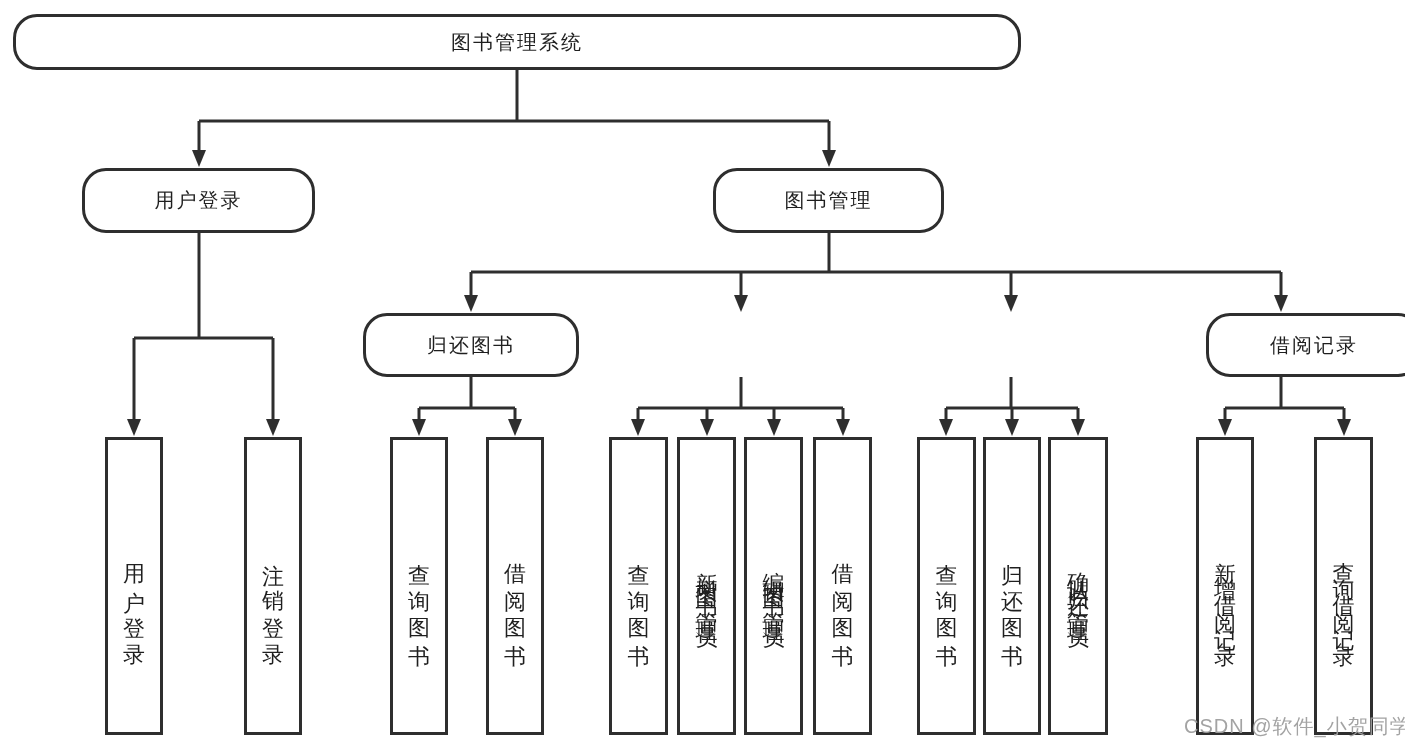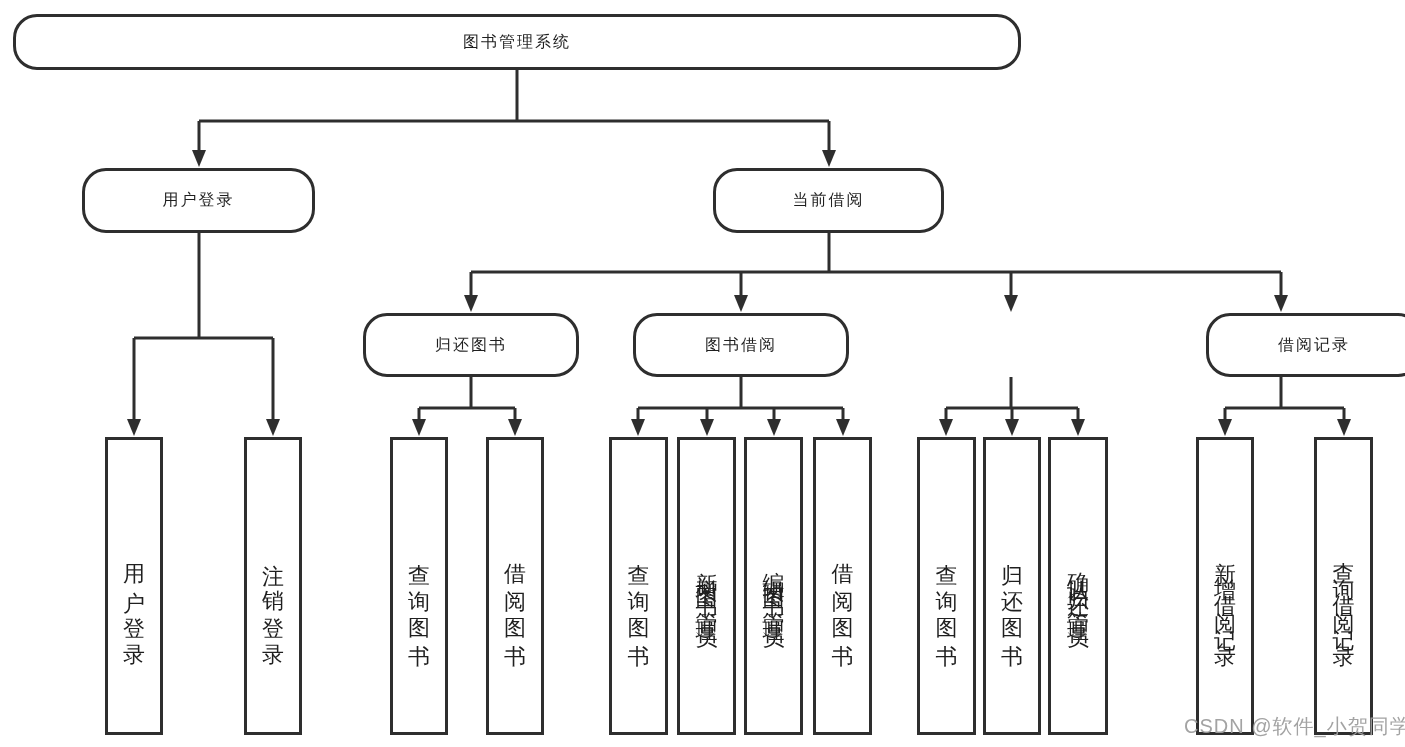--- a/index.html
+++ b/index.html
@@ -26,21 +26,21 @@
   .box {
     position: absolute;
     box-sizing: border-box;
     border: 3px solid #2e2e2e;
     background: #ffffff;
     display: flex;
     align-items: center;
     justify-content: center;
   }
   .hbox {
-    font-size: 16px;
+    font-size: 20px;
     letter-spacing: 2px;
     white-space: nowrap;
     border-radius: 24px;
   }
   .vtext {
     writing-mode: vertical-rl;
     text-orientation: mixed;
     white-space: nowrap;
     line-height: 1;
   }
@@ -101,24 +101,23 @@
     <g>
       <path d="M1281 377 V408 M1225 408 H1344 M1225 408 V420 M1344 408 V420"></path>
       <polygon points="1218,419 1232,419 1225,436"></polygon>
       <polygon points="1337,419 1351,419 1344,436"></polygon>
     </g>
   </svg>
 
   <div class="box hbox" style="left:13px; top:14px; width:1008px; height:56px;">图书管理系统</div>
 
   <div class="box hbox" style="left:82px; top:168px; width:233px; height:65px;">用户登录</div>
-  <div class="box hbox" style="left:713px; top:168px; width:231px; height:65px;">当前借阅</div>
+  <div class="box hbox" style="left:713px; top:168px; width:231px; height:65px;">图书管理</div>
 
   <div class="box hbox" style="left:363px; top:313px; width:216px; height:64px;">归还图书</div>
-  <div class="box hbox" style="left:633px; top:313px; width:216px; height:64px;">图书借阅</div>
   <div class="box hbox" style="left:1206px; top:313px; width:216px; height:64px;">借阅记录</div>
 
   <div class="box" style="left:105px; top:437px; width:58px; height:298px;">
     <span class="vtext sp4">用户登录</span>
   </div>
   <div class="box" style="left:244px; top:437px; width:58px; height:298px;">
     <span class="vtext sp4">注销登录</span>
   </div>
 
   <div class="box" style="left:390px; top:437px; width:58px; height:298px;">

